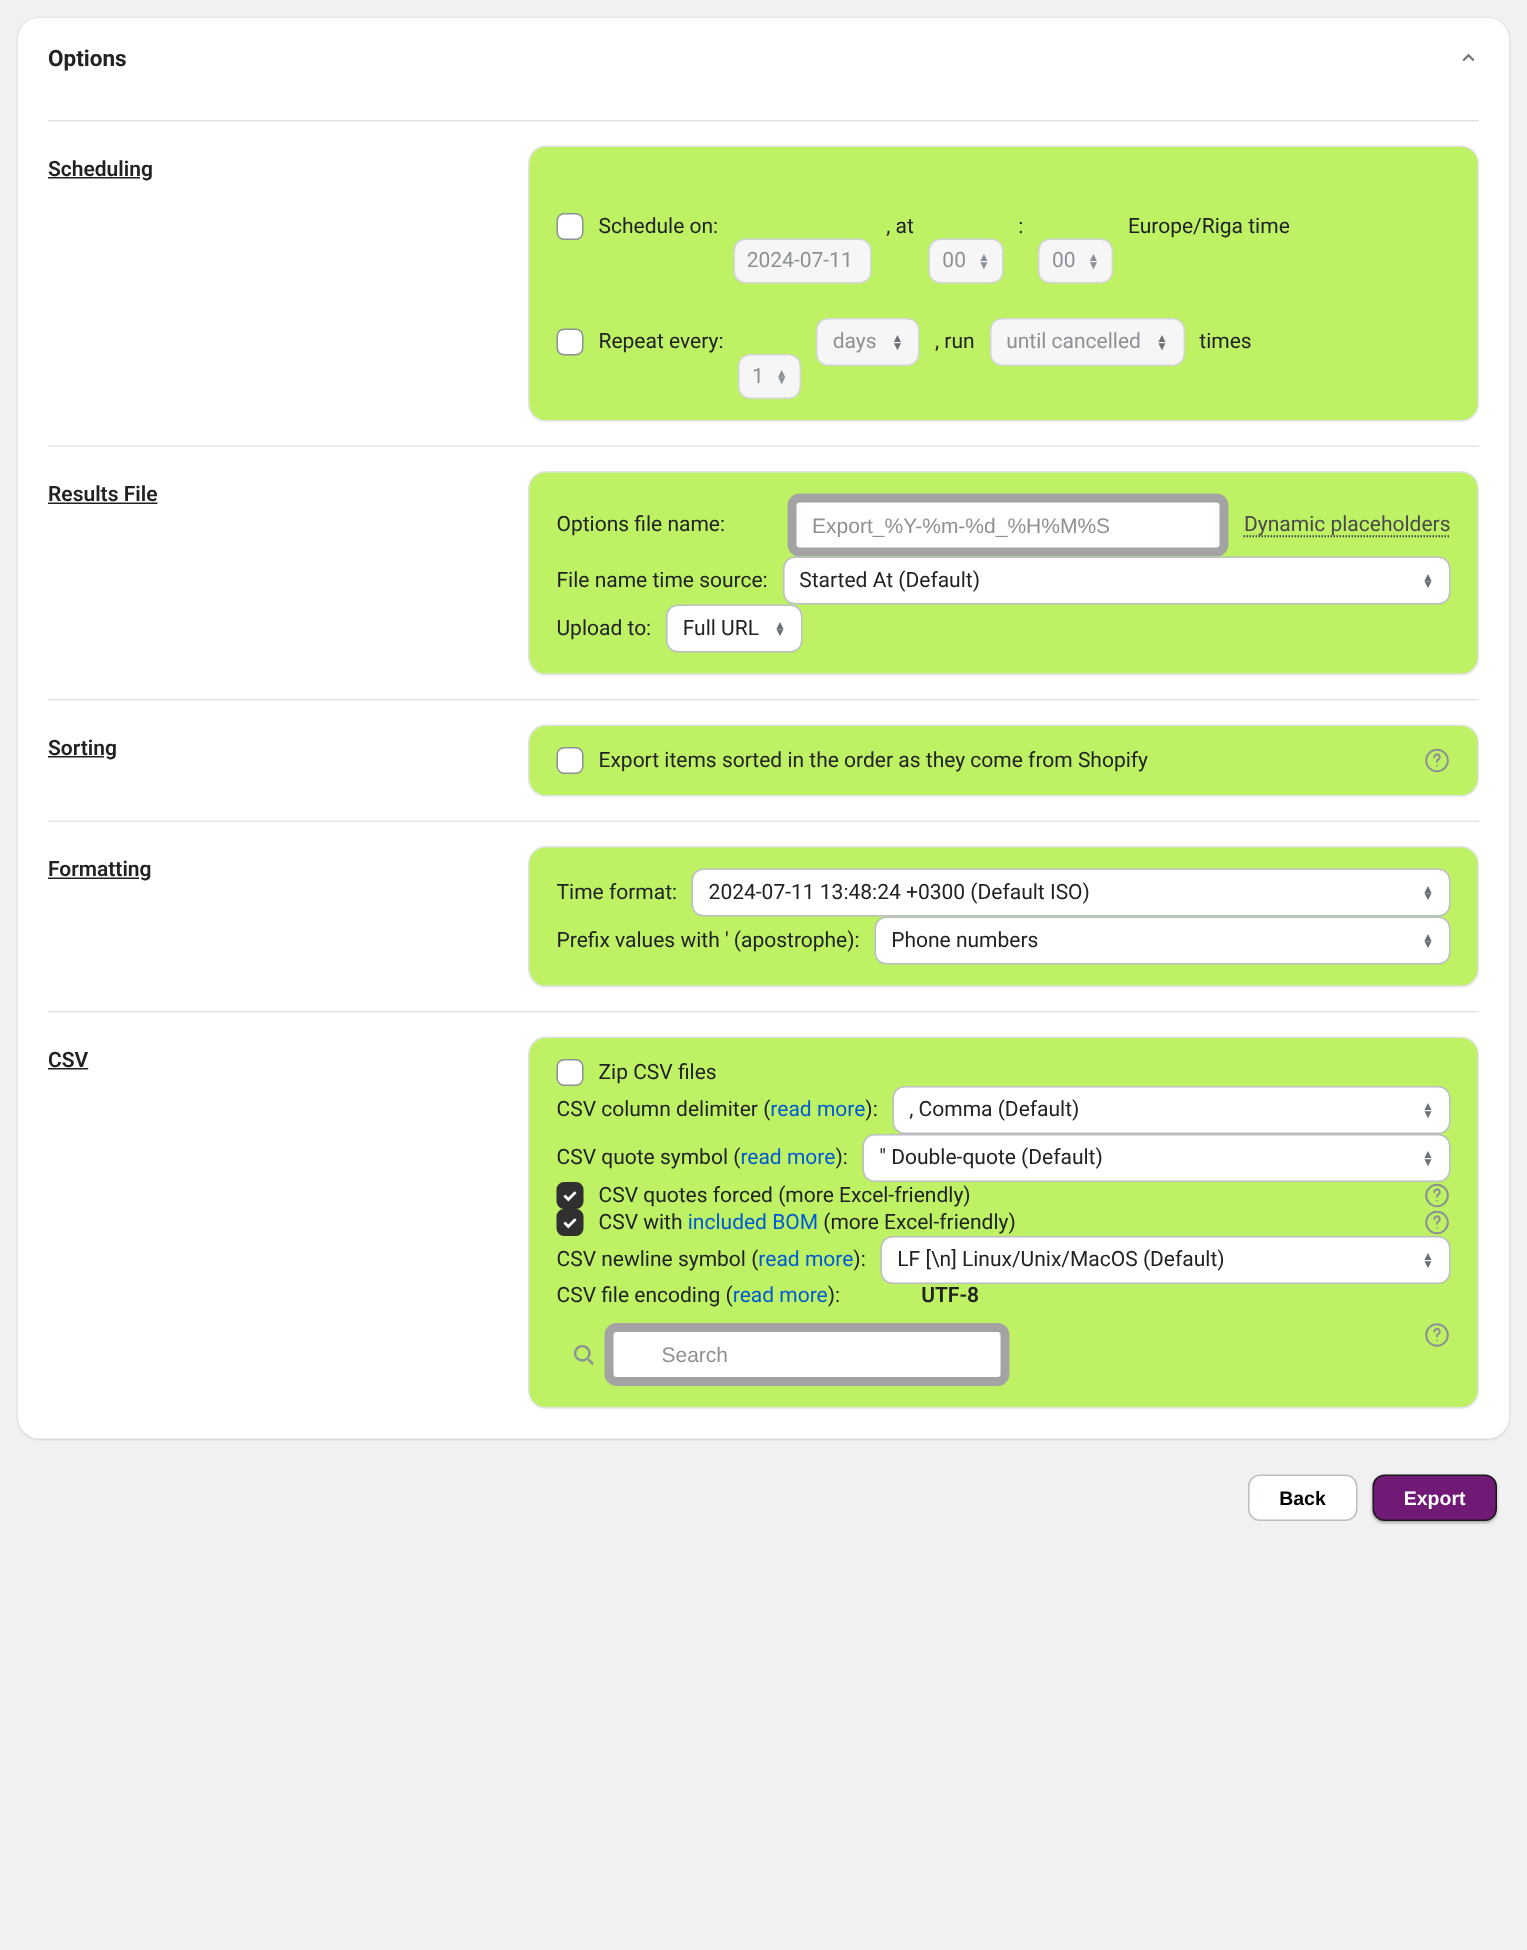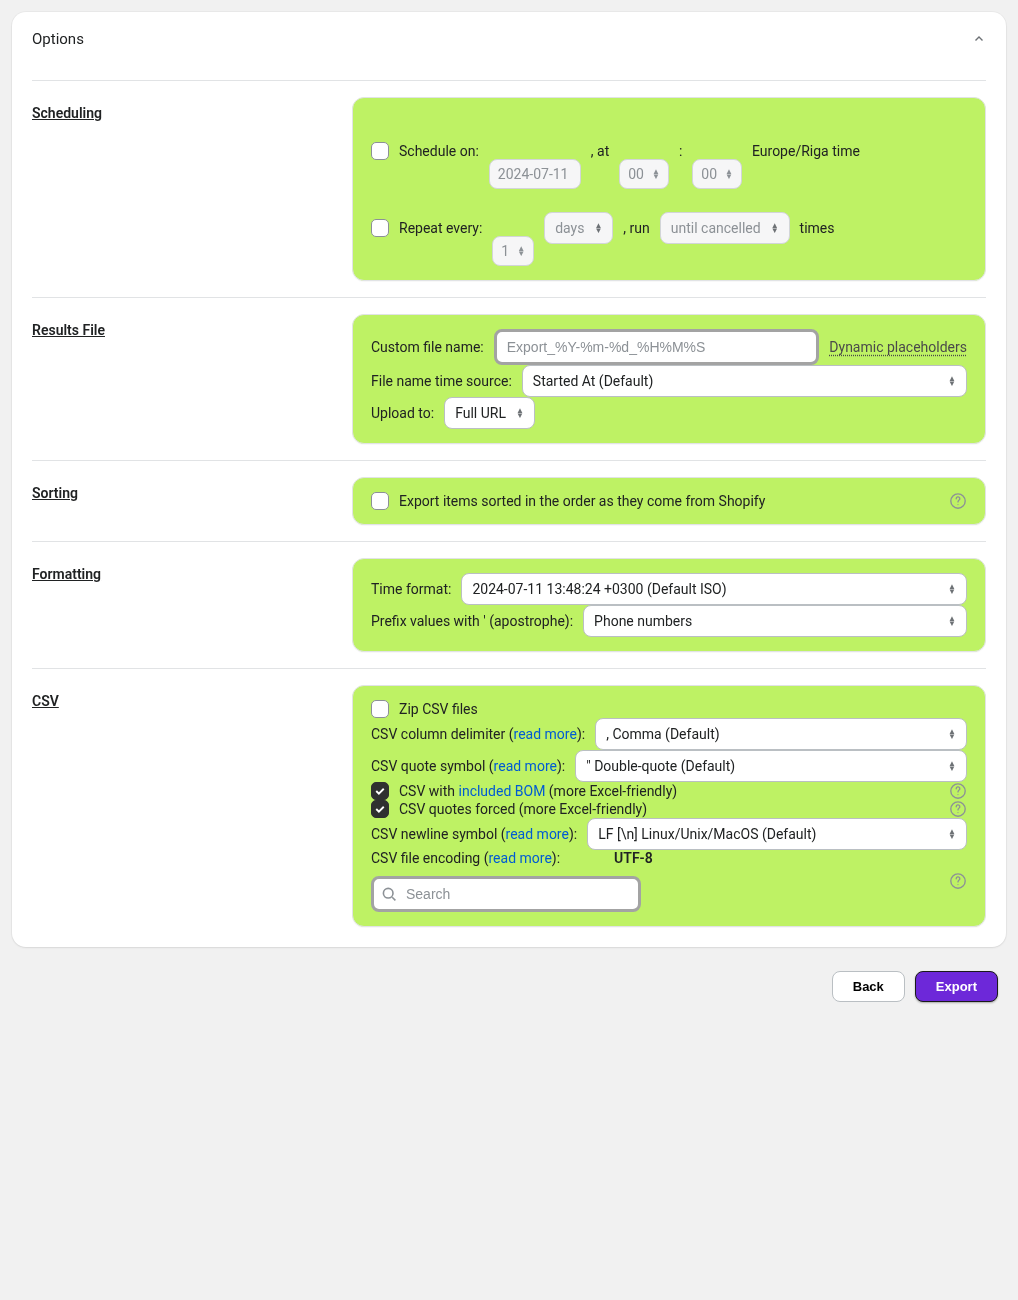--- a/index.html
+++ b/index.html
@@ -16,21 +16,21 @@
     border-radius: 14px;
     box-shadow: 0 1px 2px rgba(0,0,0,0.08), 0 0 0 1px rgba(0,0,0,0.03);
     padding: 0 20px;
   }
   .header {
     display: flex;
     justify-content: space-between;
     align-items: center;
     padding: 18px 0 32px 0;
   }
-  .header h2 { font-size: 15px; font-weight: 400; }
+  .header h2 { font-size: 15px; font-weight: 700; }
   .chevron-up { width: 14px; height: 14px; color: #6d7175; }
   .section {
     display: flex;
     border-top: 1px solid #e1e3e5;
     padding: 16px 0;
     gap: 20px;
   }
   .section-label {
     width: 300px;
     flex-shrink: 0;
@@ -63,27 +63,28 @@
     border-radius: 5px;
     display: inline-flex;
     align-items: center;
     justify-content: center;
     flex-shrink: 0;
     background: #fff;
   }
   .checkbox.checked { background: #303030; border-color: #303030; }
   .checkbox.checked svg { color: #fff; width: 12px; height: 12px; }
   .input {
-    border: 3px solid #a3a3a3;
+    border: 6px solid #a3a3a3;
     border-radius: 8px;
     padding: 7px 10px;
     font-size: 14px;
     color: #202223;
     background: #fff;
     outline: none;
+    margin-left: 32px;
   }
   .input::placeholder { color: #8c9196; }
   .stepper {
     display: inline-flex;
     align-items: center;
     border: 1px solid #d2d5d8;
     border-radius: 8px;
     background: #f6f6f7;
     padding: 6px 8px;
     gap: 8px;
@@ -123,21 +124,21 @@
   .search-wrap .search-icon { position:absolute; left:10px; width:16px; height:16px; color:#8c9196; }
   .search-wrap input { padding-left: 32px; width: 270px; }
   .strong { font-weight: 650; margin-left: 44px; }
   .footer {
     display:flex; justify-content:flex-end; gap:10px; padding: 24px 8px 8px 0;
   }
   .btn {
     border-radius: 8px; padding: 7px 20px; font-size:13px; font-weight:550; cursor:pointer;
     border:1px solid #babfc3; background:#fff;
   }
-  .btn.primary { background:#6d28d9; color:#fff; border-color:#1a1a1a; box-shadow: 0 1px 2px rgba(0,0,0,0.3);}
+  .btn.primary { background:#701a75; color:#fff; border-color:#1a1a1a; box-shadow: 0 1px 2px rgba(0,0,0,0.3);}
 </style>
 </head>
 <body>
 
 <div class="card">
 
   <div class="header">
     <h2>Options</h2>
     <svg class="chevron-up" viewBox="0 0 20 20" fill="none" stroke="currentColor" stroke-width="2">
         <polyline points="5 12 10 7 15 12"></polyline>
@@ -198,21 +199,21 @@
         </span>
         <span>times</span>
       </div>
     </div>
   </div>
 
   <div class="section">
     <div class="section-label">Results File</div>
     <div class="panel">
       <div class="row">
-        <span class="row-label">Custom file name:</span>
+        <span class="row-label">Options file name:</span>
         <input class="input" style="flex: 1 1 0%;" placeholder="Export_%Y-%m-%d_%H%M%S">
         <a class="link dashed">Dynamic placeholders</a>
       </div>
       <div class="row">
         <span class="row-label">File name time source:</span>
         <span class="select flex">
           <span>Started At (Default)</span>
           <span class="sel-arrows">
               <span>▲</span>
               <span>▼</span>
@@ -303,36 +304,36 @@
               <span>▼</span>
             </span>
         </span>
       </div>
       <div class="row" style="padding-right:26px;">
         <span class="checkbox checked">
           <svg viewBox="0 0 16 16" fill="none" stroke="currentColor" stroke-width="2.5">
               <polyline points="3 8 6.5 11.5 13 5"></polyline>
             </svg>
         </span>
-        <span class="row-label">
-          <span>CSV with </span><a class="link">included BOM</a><span> (more Excel-friendly)</span>
-        </span>
+        <span class="row-label">CSV quotes forced (more Excel-friendly)</span>
         <svg class="help-icon help-right" viewBox="0 0 20 20" fill="none" stroke="currentColor" stroke-width="1.5">
             <circle cx="10" cy="10" r="8"></circle>
             <path d="M8 7.5a2 2 0 1 1 3 1.7c-.7.4-1 .8-1 1.8" stroke-linecap="round"></path>
             <circle cx="10" cy="14" r="0.6" fill="currentColor" stroke="none"></circle>
           </svg>
       </div>
       <div class="row" style="padding-right:26px;">
         <span class="checkbox checked">
           <svg viewBox="0 0 16 16" fill="none" stroke="currentColor" stroke-width="2.5">
               <polyline points="3 8 6.5 11.5 13 5"></polyline>
             </svg>
         </span>
-        <span class="row-label">CSV quotes forced (more Excel-friendly)</span>
+        <span class="row-label">
+          <span>CSV with </span><a class="link">included BOM</a><span> (more Excel-friendly)</span>
+        </span>
         <svg class="help-icon help-right" viewBox="0 0 20 20" fill="none" stroke="currentColor" stroke-width="1.5">
             <circle cx="10" cy="10" r="8"></circle>
             <path d="M8 7.5a2 2 0 1 1 3 1.7c-.7.4-1 .8-1 1.8" stroke-linecap="round"></path>
             <circle cx="10" cy="14" r="0.6" fill="currentColor" stroke="none"></circle>
           </svg>
       </div>
       <div class="row">
         <span class="row-label">
           <span>CSV newline symbol (</span><a class="link">read more</a><span>):</span>
         </span>

